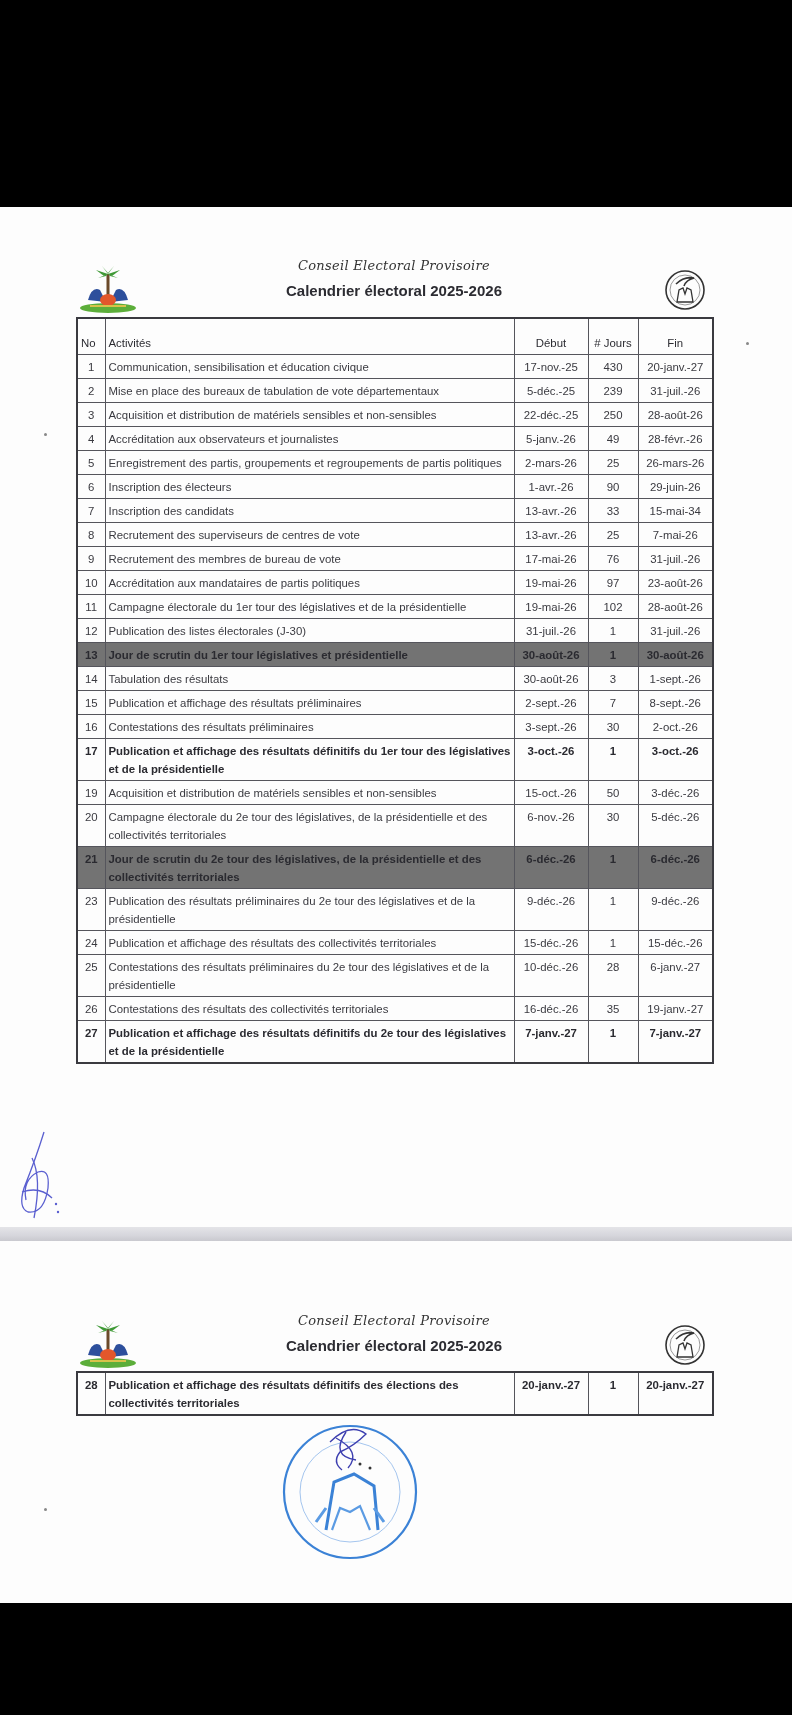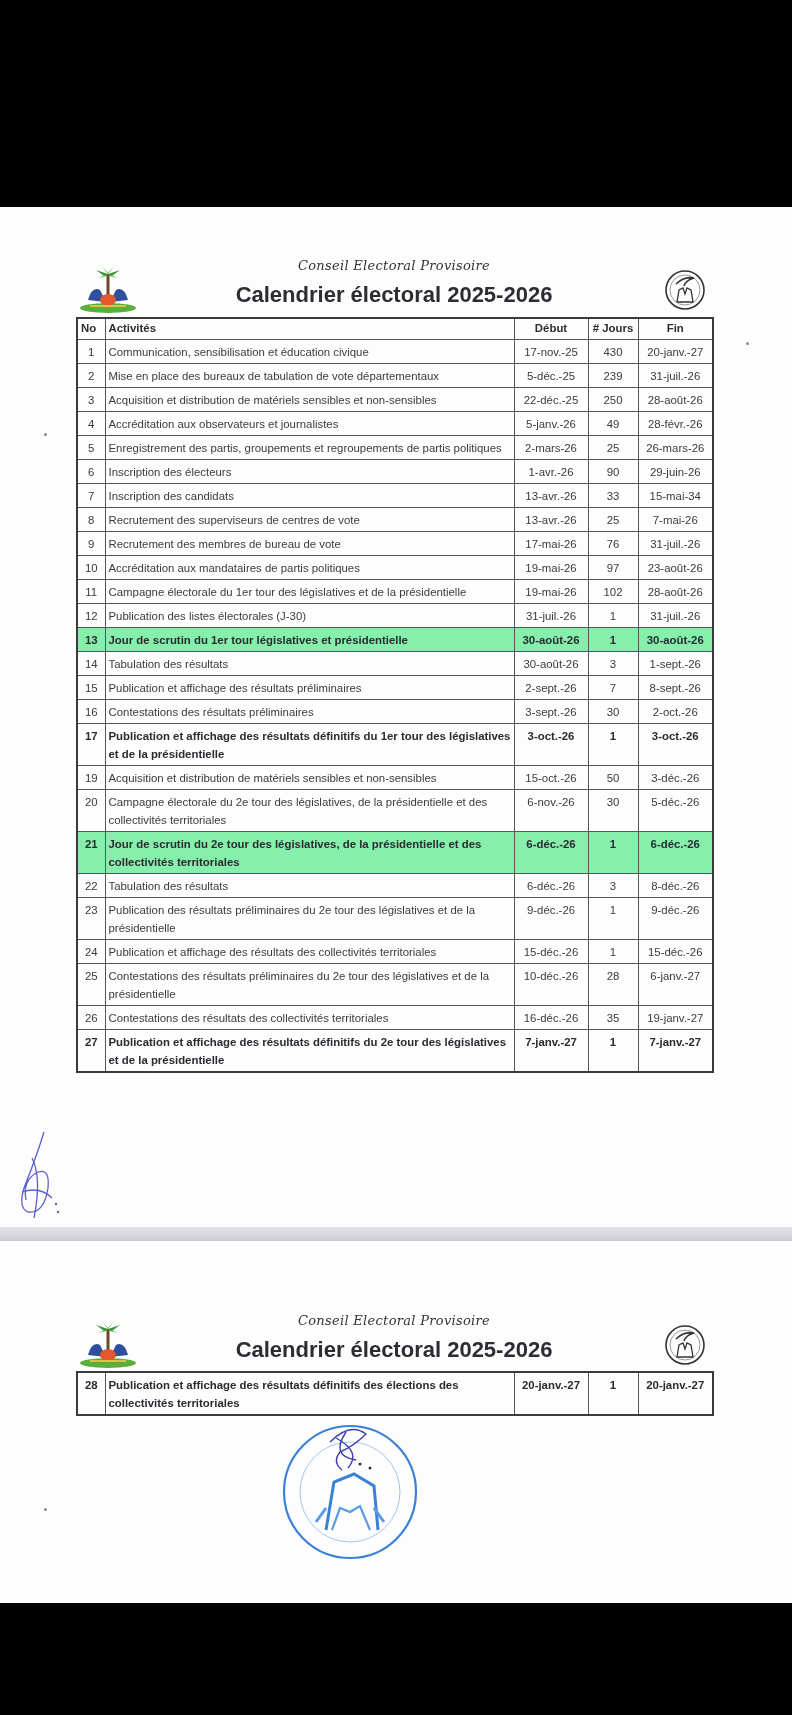--- a/index.html
+++ b/index.html
@@ -11,33 +11,33 @@
   .page1 { top: 207px; height: 1020px; }
   .sep { position: absolute; left: 0; top: 1227px; width: 792px; height: 14px;
          background: linear-gradient(#e4e4e8, #d6d6dc 60%, #c9c9cf); }
   .page2 { top: 1241px; height: 362px; }
 
   .hdr { position: absolute; left: 76px; width: 636px; height: 90px; }
   .subtitle { position: absolute; left: 0; width: 636px; top: 28px; text-align: center;
               font-family: "DejaVu Serif", "Liberation Serif", serif; font-style: italic;
               font-size: 13px; color: #333; letter-spacing: 0.3px; }
   .title { position: absolute; left: 0; width: 636px; top: 52px; text-align: center;
-           font-family: "Liberation Sans", sans-serif; font-weight: bold; font-size: 22px; color: #2c2c32; }
+           font-family: "Liberation Sans", sans-serif; font-weight: bold; font-size: 15px; color: #2c2c32; }
   .arms { position: absolute; left: 2px; top: 34px; width: 60px; height: 50px; }
   .seal { position: absolute; right: 6px; top: 38px; width: 42px; height: 44px; }
 
   table.cal { position: absolute; left: 76px; border-collapse: collapse; width: 636px;
               font-family: "Liberation Sans", sans-serif; font-size: 11.4px; color: #3a3a40;
               border: 2px solid #3a3a40; table-layout: fixed; }
   table.cal th, table.cal td { border: 1px solid #55555c; vertical-align: top; padding: 3px 3px 2px 3px; line-height: 18px; }
-  table.cal th { font-weight: bold; text-align: left; height: 20px; padding-top: 1px; line-height: 17px; color: #2c2c32; }
+  table.cal th { font-weight: normal; text-align: left; height: 20px; padding-top: 16px; line-height: 17px; color: #2c2c32; }
   table.cal th.c, table.cal td.c { text-align: center; }
   td.no { text-align: center; }
   tr.bold td { font-weight: bold; color: #2a2a30; }
-  tr.hl td { background: #86efac; }
+  tr.hl td { background: #737373; }
   col.c-no { width: 28px; } col.c-act { width: 409px; } col.c-deb { width: 74px; } col.c-jr { width: 50px; } col.c-fin { width: 75px; }
 
   .sig { position: absolute; left: 14px; top: 1128px; width: 48px; height: 100px; }
   .stamp { position: absolute; left: 270px; top: 1412px; width: 160px; height: 160px; }
   .dot { position: absolute; width: 3px; height: 3px; background: #888; border-radius: 50%; }
 </style>
 </head>
 <body>
 
 <div class="bar-top"></div>
@@ -223,27 +223,20 @@
         <td class="c">5-déc.-26</td>
       </tr>
       <tr class="hl bold">
         <td class="no">21</td>
         <td>Jour de scrutin du 2e tour des législatives, de la présidentielle et des collectivités territoriales</td>
         <td class="c">6-déc.-26</td>
         <td class="c">1</td>
         <td class="c">6-déc.-26</td>
       </tr>
       <tr>
-        <td class="no">22</td>
-        <td>Tabulation des résultats</td>
-        <td class="c">6-déc.-26</td>
-        <td class="c">3</td>
-        <td class="c">8-déc.-26</td>
-      </tr>
-      <tr>
         <td class="no">23</td>
         <td>Publication des résultats préliminaires du 2e tour des législatives et de la présidentielle</td>
         <td class="c">9-déc.-26</td>
         <td class="c">1</td>
         <td class="c">9-déc.-26</td>
       </tr>
       <tr>
         <td class="no">24</td>
         <td>Publication et affichage des résultats des collectivités territoriales</td>
         <td class="c">15-déc.-26</td>

